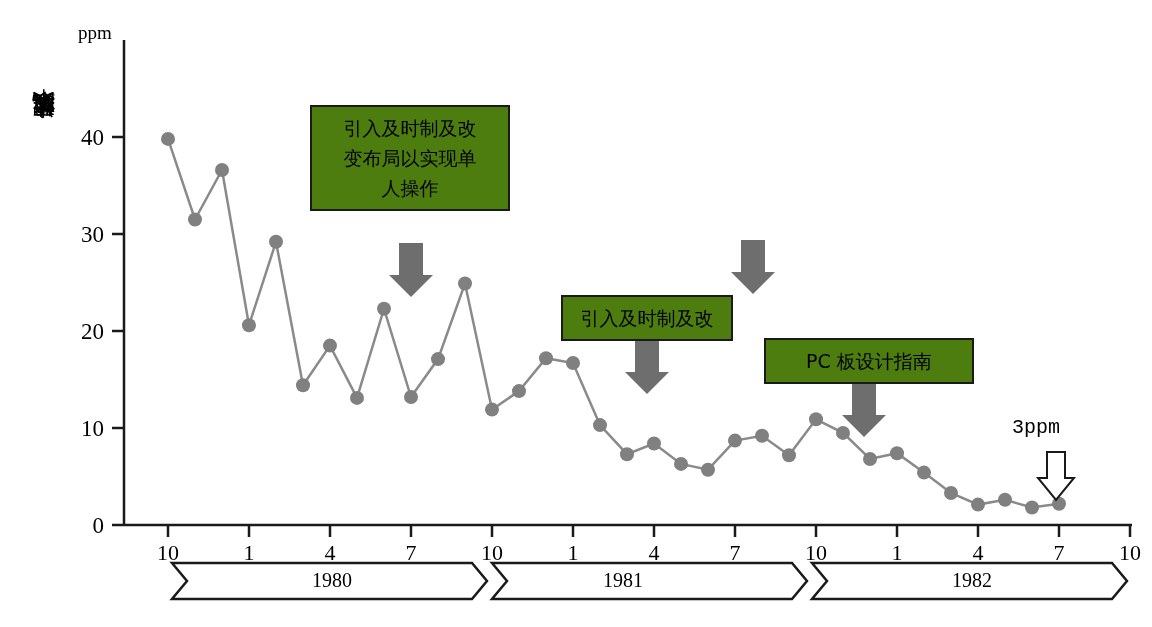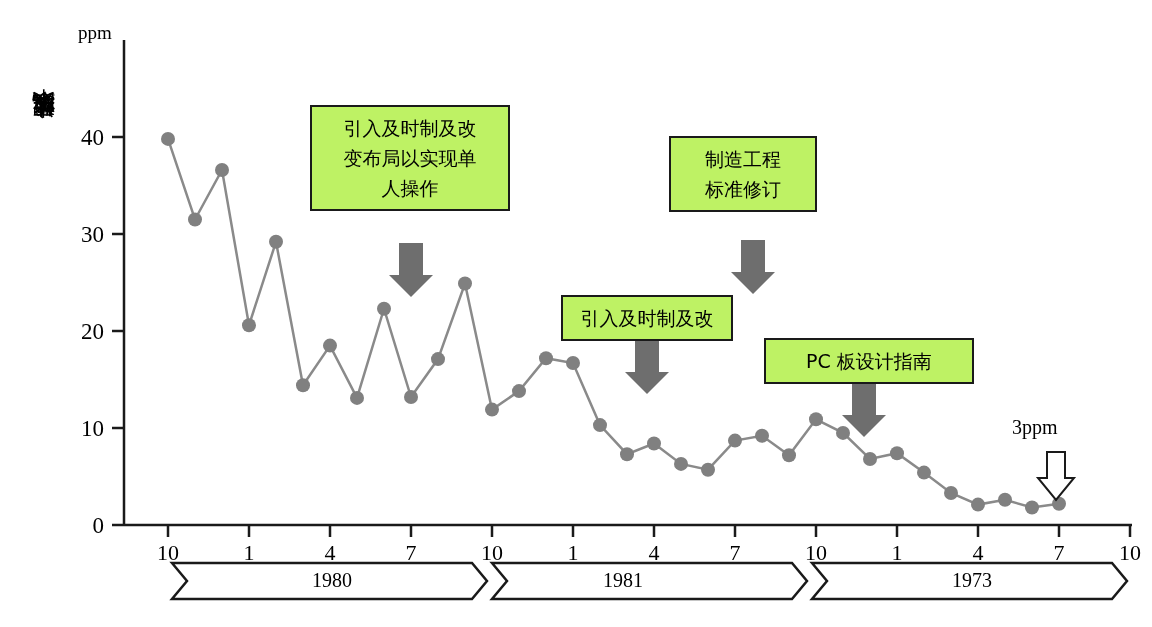--- a/index.html
+++ b/index.html
@@ -43,33 +43,33 @@
   .unit-text {
     position: absolute;
     left: 66px;
     top: 22px;
     font-size: 19px;
     font-family: "Liberation Serif", serif;
   }
   .annot {
     position: absolute;
     border: 2px solid #1a1a1a;
-    background: #bef264;
+    background: #4d7c0f;
     font-size: 19px;
     line-height: 30px;
     text-align: center;
     padding: 6px 10px;
     font-family: "DejaVu Sans", sans-serif;
     box-sizing: border-box;
   }
   .annot div { white-space: nowrap; }
   .callout-3ppm {
     position: absolute;
     font-size: 20px;
-    font-family: Liberation Serif, serif;
+    font-family: Liberation Mono, monospace;
   }
   .yearlabel {
     position: absolute;
     font-size: 20px;
     font-family: Liberation Serif, serif;
     text-align: center;
   }
 </style>
 </head>
 <body>
@@ -196,32 +196,28 @@
       <path d="M 1035 452 L 1053 452 L 1053 478 L 1062 478 L 1044 500 L 1026 478 L 1035 478 Z"></path>
     </g>
   </svg>
 
   <div class="annot" style="left:298px; top:105px; width:200px;">
     <div>引入及时制及改</div>
     <div>变布局以实现单</div>
     <div>人操作</div>
   </div>
 
-  <div class="annot" style="left:657px; top:136px; width:148px;">
-    <div>制造工程</div>
-    <div>标准修订</div>
-  </div>
 
   <div class="annot" style="left:549px; top:295px; width:172px;">
     <div>引入及时制及改</div>
   </div>
 
   <div class="annot" style="left:752px; top:338px; width:210px;">
     <div>PC 板设计指南</div>
   </div>
 
   <div class="callout-3ppm" style="left:1000px; top:416px;">3ppm</div>
 
   <div class="yearlabel" style="left:265px; top:569px; width:110px;">1980</div>
   <div class="yearlabel" style="left:556px; top:569px; width:110px;">1981</div>
-  <div class="yearlabel" style="left:905px; top:569px; width:110px;">1973</div>
+  <div class="yearlabel" style="left:905px; top:569px; width:110px;">1982</div>
 
 </div>
 
 </body></html>

